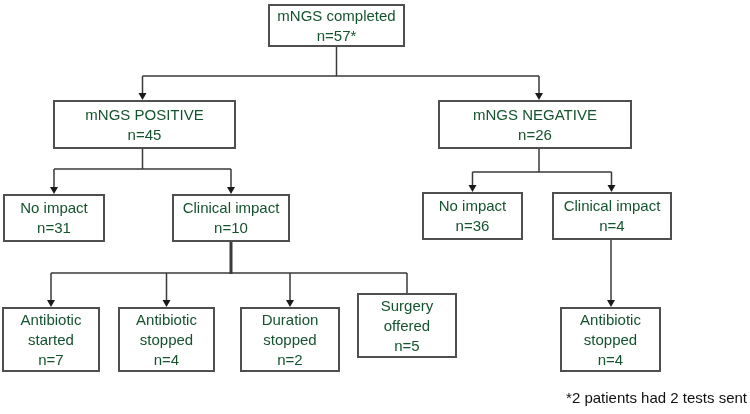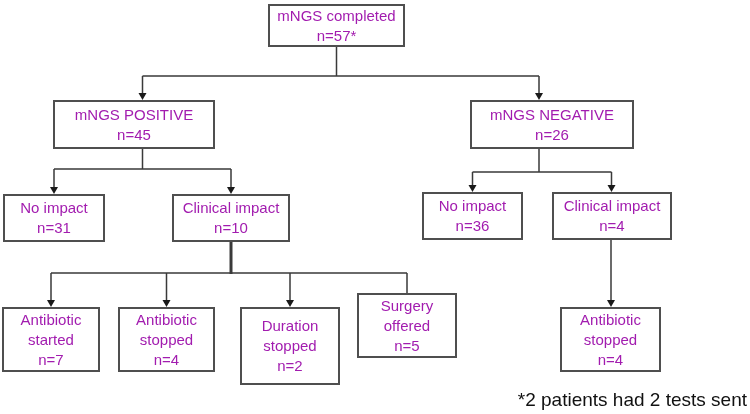--- a/index.html
+++ b/index.html
@@ -26,32 +26,32 @@
   .node {
     position: absolute;
     box-sizing: border-box;
     border: 2px solid #4f4f4f;
     background: #ffffff;
     display: flex;
     flex-direction: column;
     align-items: center;
     justify-content: center;
     text-align: center;
-    color: #a21caf;
+    color: #14532d;
     font-size: 15px;
     line-height: 20px;
   }
   .node .nline {
     white-space: nowrap;
   }
   .footnote {
     position: absolute;
     right: 3px;
     top: 389px;
-    font-size: 19px;
+    font-size: 15px;
     color: #111111;
     white-space: nowrap;
   }
 </style>
 </head>
 <body>
 
 <div id="stage">
 
   <svg id="connectors" viewBox="0 0 750 414" xmlns="http://www.w3.org/2000/svg">
@@ -76,25 +76,25 @@
       <polygon points="403,300 411,300 407,307"></polygon>
       <polygon points="607,300 615,300 611,307"></polygon>
     </g>
   </svg>
 
   <div class="node" style="left:268px;top:4px;width:137px;height:43px">
     <div class="nline">mNGS completed</div>
     <div class="nline">n=57*</div>
   </div>
 
-  <div class="node" style="left:53px;top:100px;width:162px;height:49px">
+  <div class="node" style="left:53px;top:100px;width:183px;height:49px">
     <div class="nline">mNGS POSITIVE</div>
     <div class="nline">n=45</div>
   </div>
-  <div class="node" style="left:470px;top:100px;width:164px;height:49px">
+  <div class="node" style="left:438px;top:100px;width:194px;height:49px">
     <div class="nline">mNGS NEGATIVE</div>
     <div class="nline">n=26</div>
   </div>
 
   <div class="node" style="left:3px;top:194px;width:102px;height:48px">
     <div class="nline">No impact</div>
     <div class="nline">n=31</div>
   </div>
   <div class="node" style="left:172px;top:194px;width:118px;height:48px">
     <div class="nline">Clinical impact</div>
@@ -112,21 +112,21 @@
   <div class="node" style="left:2px;top:307px;width:98px;height:65px">
     <div class="nline">Antibiotic</div>
     <div class="nline">started</div>
     <div class="nline">n=7</div>
   </div>
   <div class="node" style="left:118px;top:307px;width:97px;height:65px">
     <div class="nline">Antibiotic</div>
     <div class="nline">stopped</div>
     <div class="nline">n=4</div>
   </div>
-  <div class="node" style="left:240px;top:307px;width:100px;height:78px">
+  <div class="node" style="left:240px;top:307px;width:100px;height:65px">
     <div class="nline">Duration</div>
     <div class="nline">stopped</div>
     <div class="nline">n=2</div>
   </div>
   <div class="node" style="left:357px;top:293px;width:100px;height:65px">
     <div class="nline">Surgery</div>
     <div class="nline">offered</div>
     <div class="nline">n=5</div>
   </div>
   <div class="node" style="left:560px;top:307px;width:101px;height:65px">

